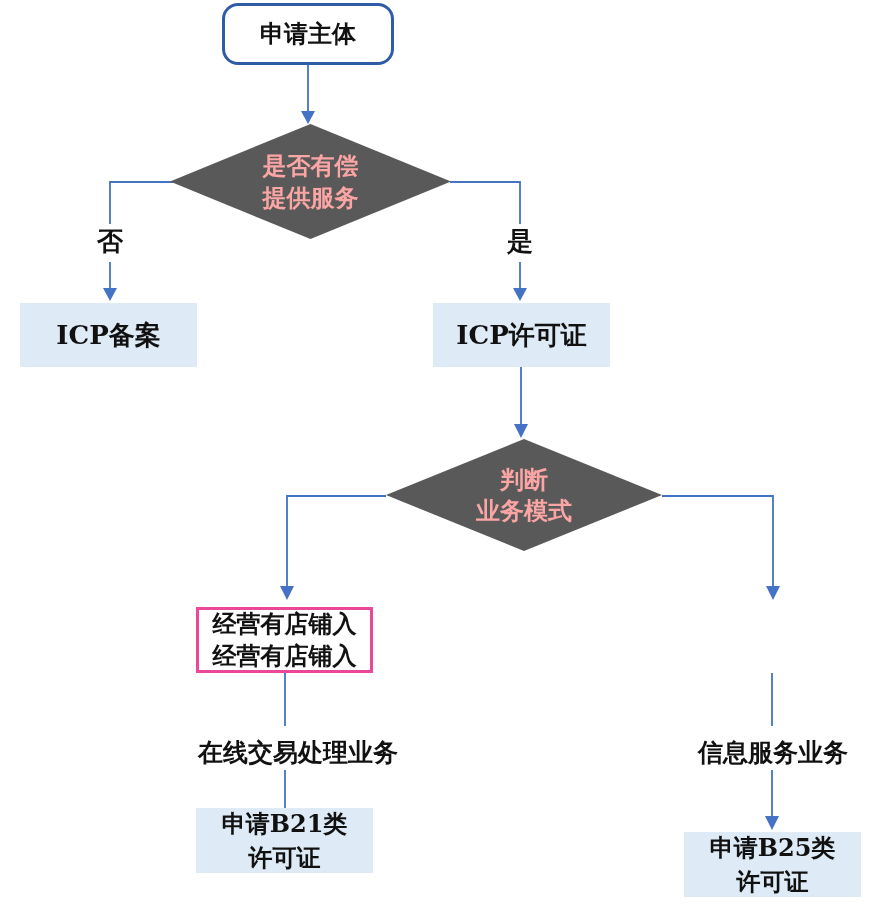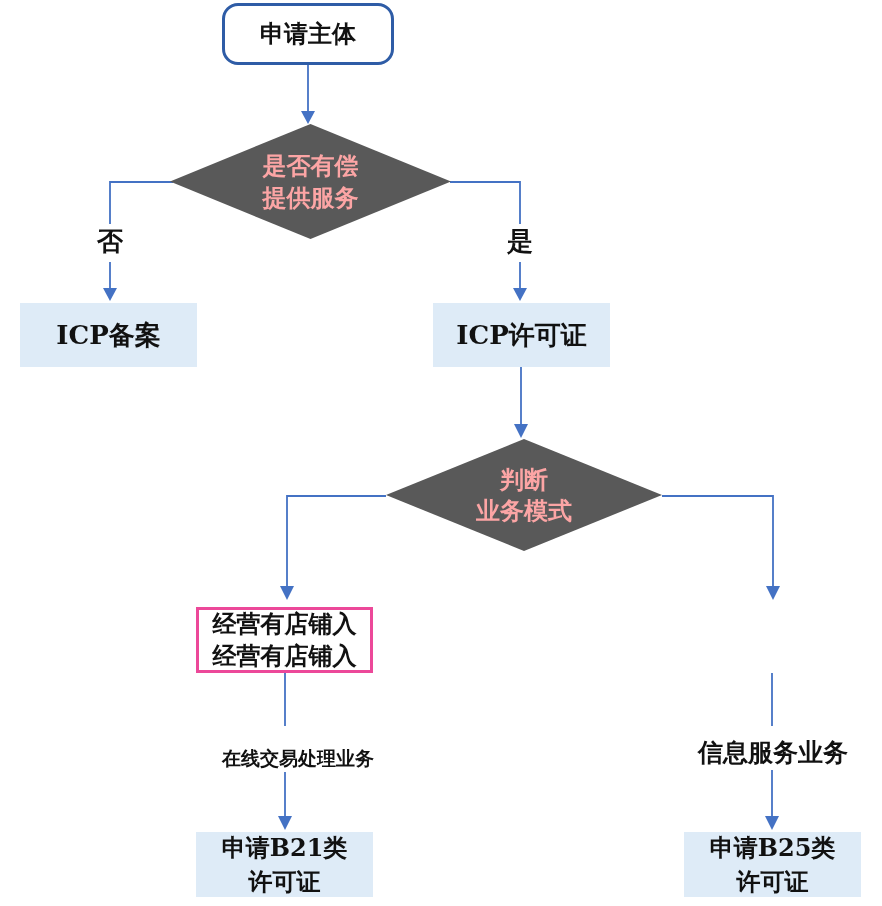--- a/index.html
+++ b/index.html
@@ -31,30 +31,30 @@
     text-align:center; color:#fca5a5; font-weight:bold; font-size:24px; line-height:1.3;
   }
   .d1 { left:170px; top:124px; width:281px; height:115px; }
   .d2 { left:386px; top:439px; width:276px; height:112px; }
 
   .midbox { border:3px solid #ec4899; background:#fff; font-size:24px; line-height:1.35; }
   .ecom  { left:196px; top:607px; width:177px; height:66px; }
   .forum { left:684px; top:607px; width:177px; height:66px; }
 
   .final { font-size:24px; line-height:1.4; }
-  .b21 { left:196px; top:832px; width:177px; height:65px; }
+  .b21 { left:196px; top:808px; width:177px; height:65px; }
   .b25 { left:684px; top:832px; width:177px; height:65px; }
 
   .edge-label {
     position:absolute; font-weight:bold; text-align:center; color:#111;
     background:#fff;
   }
   .lbl-no     { left:85px;  top:224px; width:50px;  font-size:26px; }
   .lbl-yes    { left:495px; top:224px; width:50px;  font-size:26px; }
-  .lbl-online { left:183px; top:736px; width:230px; font-size:19px;margin-top:10px; }
+  .lbl-online { left:183px; top:736px; width:230px; font-size:25px; }
   .lbl-info   { left:692px; top:736px; width:162px; font-size:25px; }
 
   .line1, .line2 { display:block; }
 </style>
 </head>
 <body>
 
 <div class="canvas">
 
   <svg class="connectors" viewBox="0 0 882 906">

